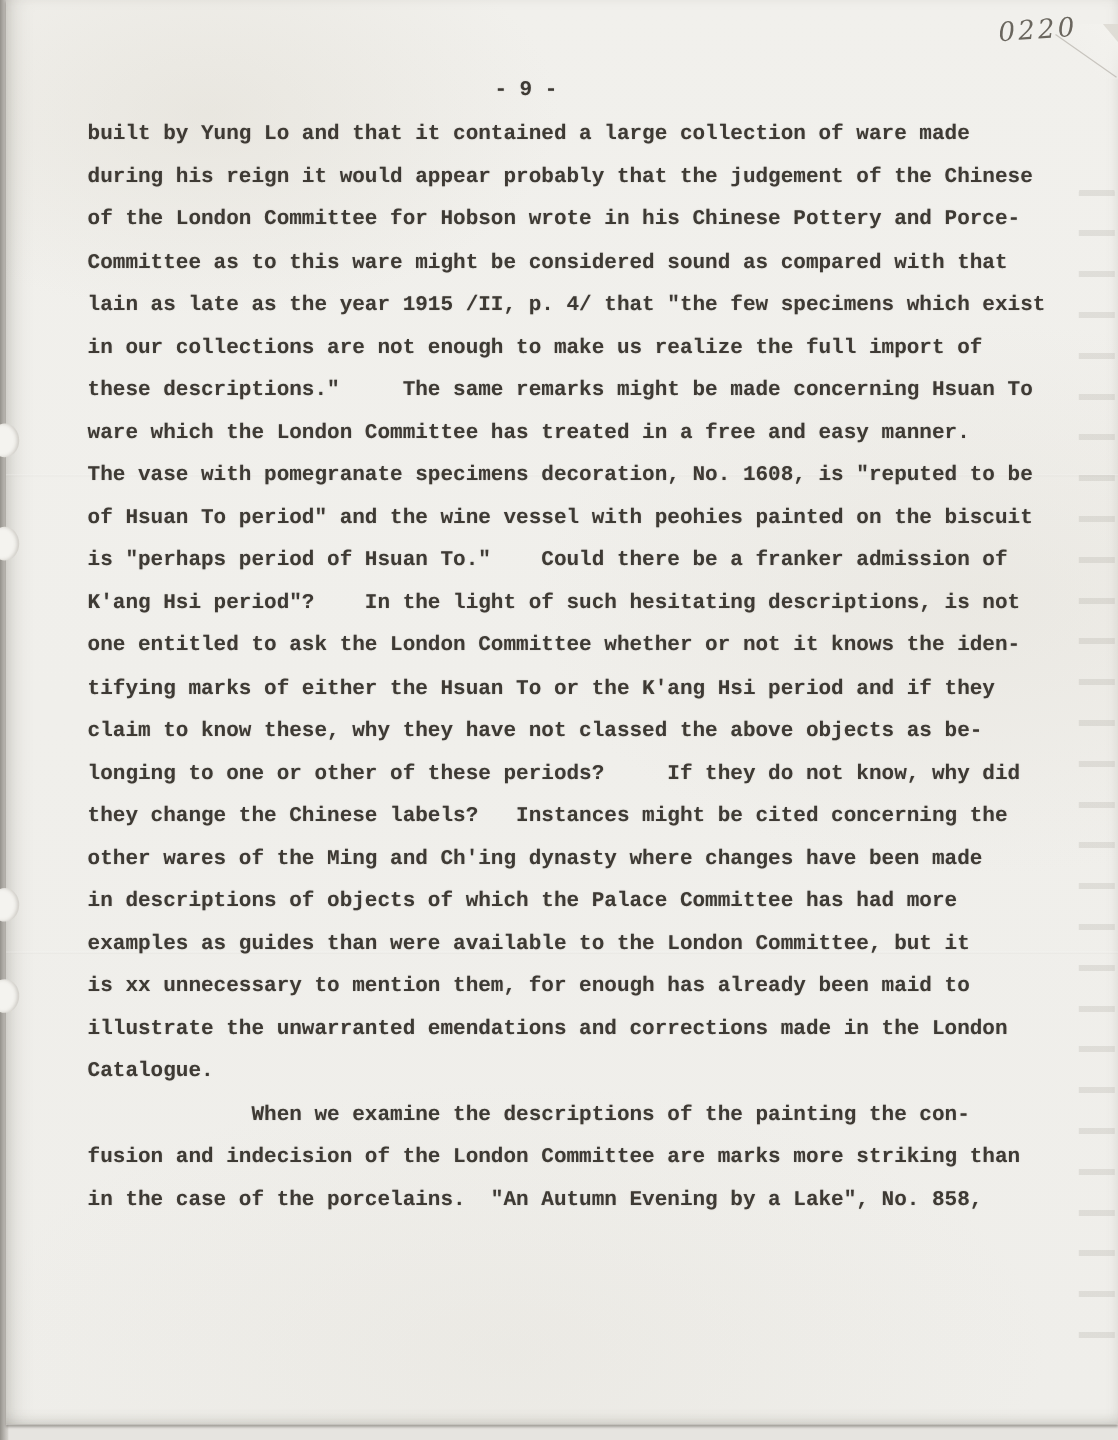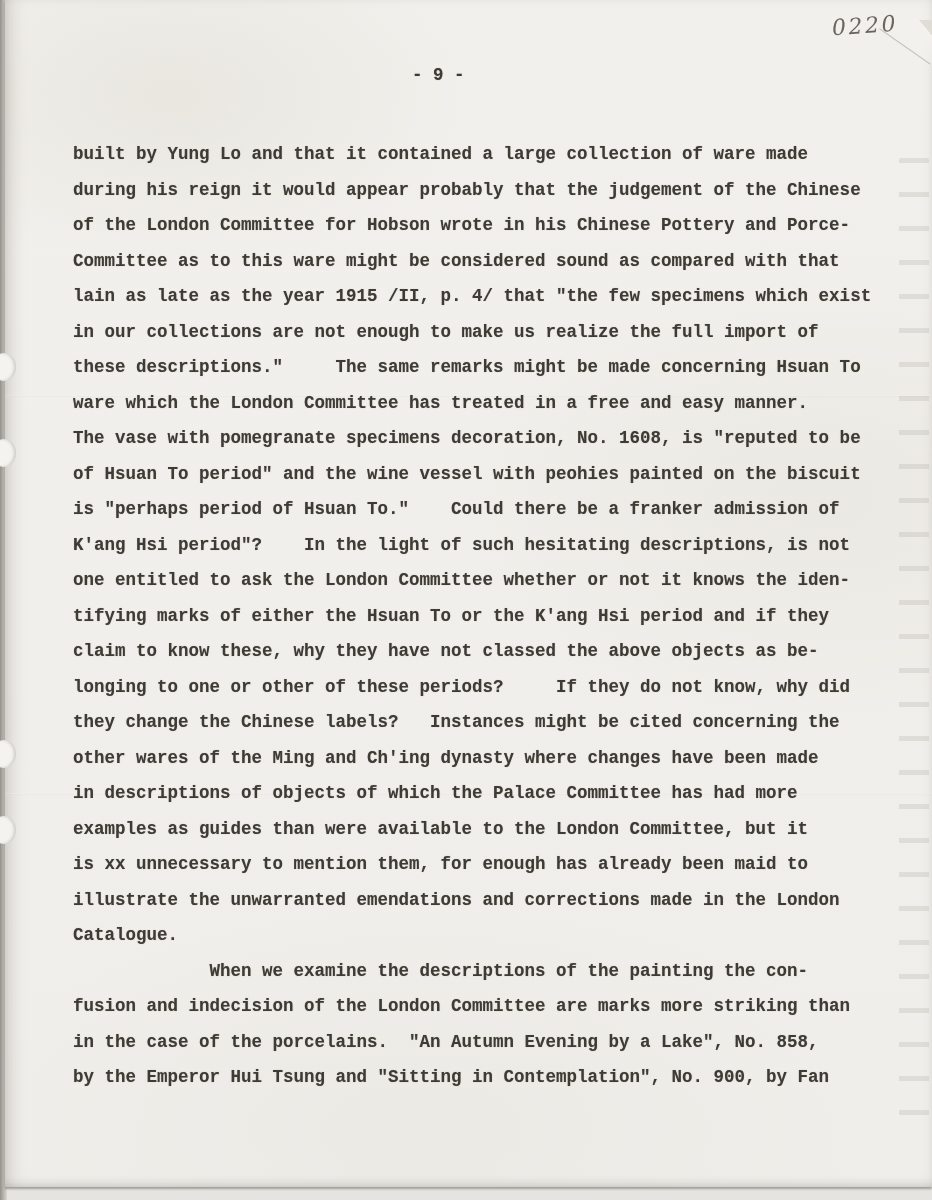--- a/index.html
+++ b/index.html
@@ -37,21 +37,20 @@
     font:italic 22px/26px "DejaVu Serif",serif;
     color:var(--annot,#6a665e);
     letter-spacing:2.5px;
     transform:rotate(-4deg);
   }
   .body-text{
     position:absolute;left:68px;top:95px;width:800px;
     font:bold 17.5px/35.5px "Liberation Mono",monospace;
     color:var(--ink,#3e3a34);
     text-shadow:0 0 1px rgba(62,58,52,.35);
-    margin-top:42px;
   }
   .line{white-space:pre;height:35.5px;overflow:visible;}
   .notch{
     position:absolute;left:-13px;width:24px;height:28px;border-radius:50%;
     background:#f4f3ef;
     box-shadow:inset -2px 0 3px rgba(125,120,110,.30);
   }
   .notch.n1{top:353px;}
   .notch.n2{top:439px;}
   .notch.n3{top:740px;}
@@ -154,17 +153,16 @@
         <div class="line">illustrate the unwarranted emendations and corrections made in the London</div>
 
         <div class="line">Catalogue.</div>
 
         <div class="line">             When we examine the descriptions of the painting the con-</div>
 
         <div class="line">fusion and indecision of the London Committee are marks more striking than</div>
 
         <div class="line">in the case of the porcelains.  "An Autumn Evening by a Lake", No. 858,</div>
 
-        <div class="line">by the Emperor Hui Tsung and "Sitting in Contemplation", No. 900, by Fan</div>
       </div>
 
   </div>
 </div>
 
 </body></html>

